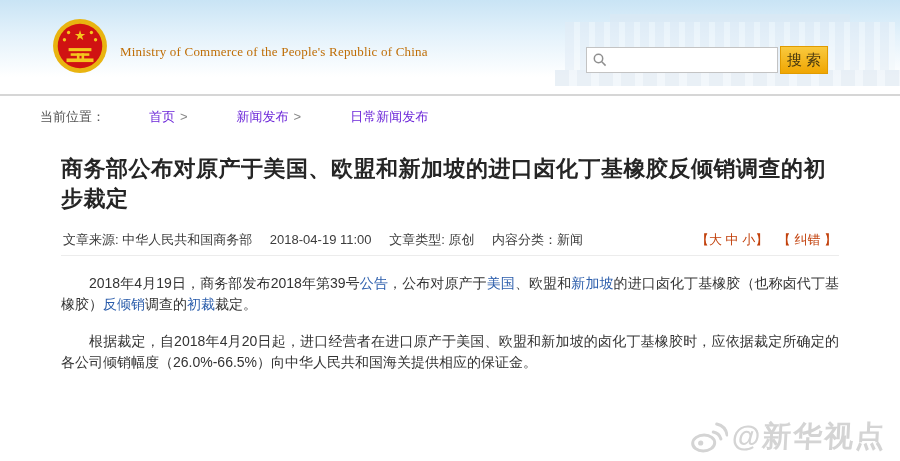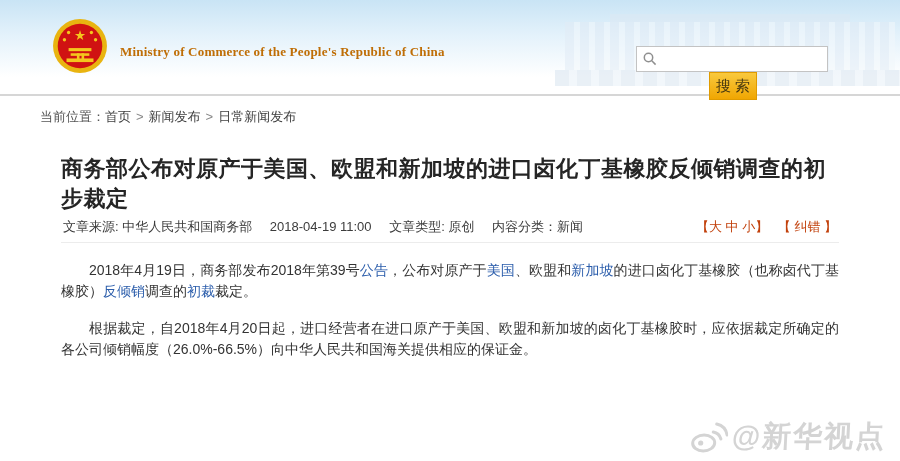--- a/index.html
+++ b/index.html
@@ -12,56 +12,56 @@
     background:linear-gradient(180deg,#c9e4f5 0%, #e4f2fb 38%, #ffffff 82%);
     border-bottom:2px solid #d6d6d6;
   }
   .brand { position:absolute; left:52px; top:18px; display:flex; align-items:center; }
   .emblem { width:56px; height:56px; margin-right:12px; }
   .brand-text .cn {
     font-size:33px; font-weight:bold; color:#cc1212; letter-spacing:3px; line-height:36px;
     font-family:"Liberation Serif", serif;
   }
   .brand-text .en {
-    font-size:13px; font-weight:bold; color:#bf6e06; letter-spacing:0.2px; margin-top:11px;
+    font-size:13px; font-weight:normal; color:#bf6e06; letter-spacing:0.2px; margin-top:11px;
     font-family:"Liberation Serif", serif;
   }
   
   .building { position:absolute; right:0; top:8px; width:345px; height:84px; opacity:0.55; pointer-events:none; }
   .bld-roof  { position:absolute; top:6px; left:55px; width:240px; height:8px; background:#dde9f4; }
   .bld-main  { position:absolute; top:14px; left:10px; width:330px; height:48px;
                background:repeating-linear-gradient(90deg,#e2ecf6 0 9px,#f2f8fc 9px 15px); }
   .bld-base  { position:absolute; top:62px; left:0; width:345px; height:16px;
                background:repeating-linear-gradient(90deg,#d8e4f0 0 14px,#e9f1f8 14px 22px); }
-  .search-wrap { position:absolute; right:72px; top:46px; display:flex; align-items:center;flex-direction:column; }
+  .search-wrap { position:absolute; right:72px; top:46px; display:flex; align-items:center; }
   .search-input {
     width:192px; height:26px; border:1px solid #c3c3c3; background:#fff;
     padding:0 6px 0 26px; font-size:13px; outline:none;
   }
   .search-icon { position:absolute; left:6px; top:5px; width:16px; height:16px; }
   .search-btn {
     width:48px; height:28px; margin-left:2px; border:1px solid #e09b00; cursor:pointer;
     background:linear-gradient(180deg,#f9c93e 0%, #f0a602 100%);
     color:#4a3a10; font-size:15px; letter-spacing:4px; padding-left:4px;
     font-family:"Liberation Sans", sans-serif;
   }
 
   
   .breadcrumb { padding:12px 0 8px 40px; font-size:13px; color:#555; }
-  .breadcrumb .crumb { color:#404040; cursor:pointer; text-decoration:none; }
+  .breadcrumb .crumb { color:#6d28d9; cursor:pointer; text-decoration:none;margin-left:44px; }
   .breadcrumb .sep { color:#888; margin:0 5px; }
 
   
   .content { width:778px; margin:0 auto; }
   .article-title {
     margin-top:20px; text-align:left; font-size:22px; font-weight:bold; color:#252525;
     letter-spacing:0.5px; line-height:30px;
   }
   .meta {
-    display:flex; justify-content:space-between; align-items:center;
+    margin-top:13px; display:flex; justify-content:space-between; align-items:center;
     font-size:13px; color:#3c3c3c; padding:4px 2px 6px 2px; border-bottom:1px solid #ececec;
   }
   .meta-left span { margin-right:14px; }
   .meta-right span { margin-left:6px; cursor:pointer; color:#c2410c; }
 
   .body-text { margin-top:17px; font-size:14px; color:#333; }
   .body-text p { text-indent:2em; line-height:21px; margin-bottom:16px; text-align:justify;margin-top:16px; }
   .inline-link { color:#2b5dab; text-decoration:none; cursor:pointer; }
 
   

